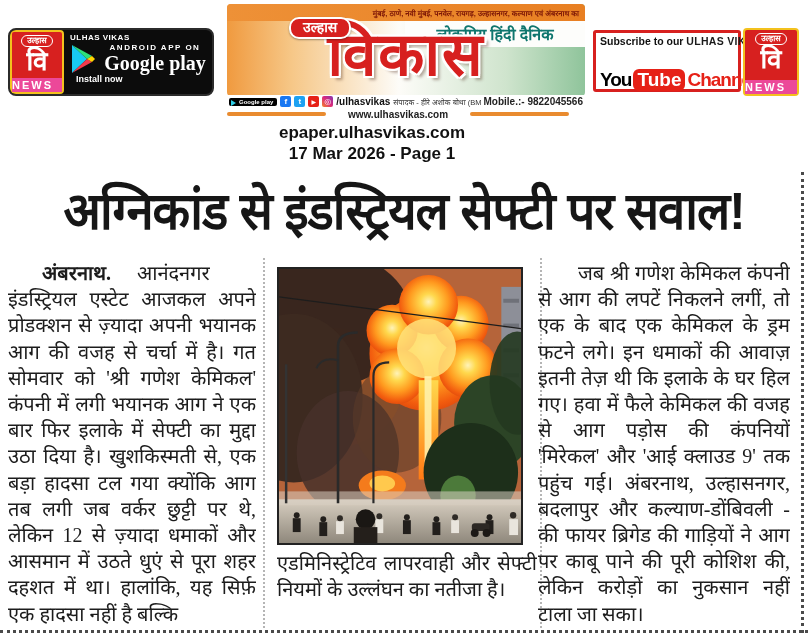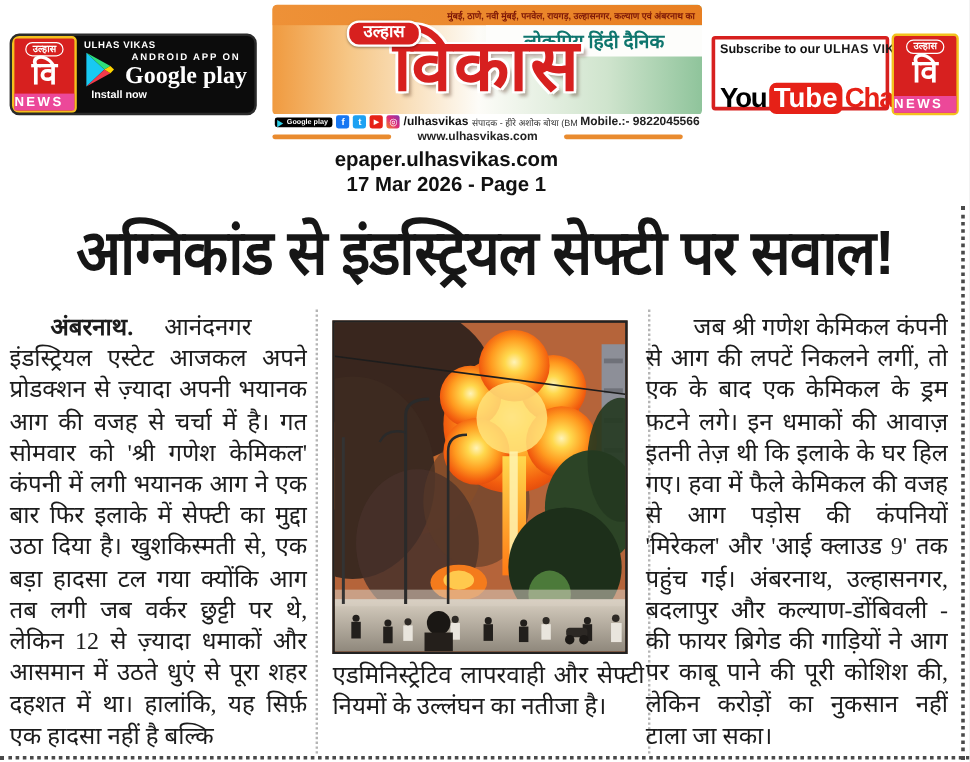--- a/index.html
+++ b/index.html
@@ -27,21 +27,21 @@
   .vnews-logo .letter {
     color:#fff; font-size:26px; font-weight:bold; line-height:30px; flex:1;
     font-family:"Liberation Serif","DejaVu Serif",serif;
   }
   .vnews-logo .news {
     background:#ec4899; color:#fff; font-size:11px; font-weight:bold;
     letter-spacing:2px; width:100%; line-height:14px;
   }
   .app-badge .right { flex:1; position:relative; color:#fff; padding:3px 4px 3px 6px; }
   .app-badge .brand { font-size:8px; font-weight:bold; letter-spacing:.5px; }
-  .app-badge .row { display:flex; align-items:flex-start; gap:6px; margin-top:1px; }
+  .app-badge .row { display:flex; align-items:center; gap:6px; margin-top:1px; }
   .gp-triangle { width:26px; height:30px; flex:none; }
   .app-badge .lines { flex:1; }
   .app-badge .l1 { font-size:8px; font-weight:bold; letter-spacing:1.5px; text-align:center; }
   .app-badge .l2 { font-size:20px; font-weight:600; text-align:center; line-height:22px;
                    font-family:"Liberation Serif","DejaVu Serif",serif; }
   .app-badge .l3 { font-size:9px; font-weight:bold; margin-top:0px; margin-left:6px; }
   
   .masthead {
     position:absolute; left:227px; top:4px; width:358px; height:114px;
   }
@@ -103,21 +103,21 @@
   .mh-web .bar { flex:1; height:4px; background:#e98b2f; border-radius:2px; }
   .mh-web .url { font-size:10px; font-weight:bold; color:#222; }
   
   .subscribe {
     position:absolute; left:593px; top:30px; width:148px; height:62px;
     background:#fff; border:3px solid #d7201f; border-radius:3px;
     padding:3px 4px; line-height:1;
   }
   .sub-l1 { font-size:10.5px; font-weight:bold; color:#111; white-space:nowrap; }
   .sub-l1 .brand { color:#1a1a1a; letter-spacing:.3px; }
-  .sub-l2 { margin-top:5px; display:flex; align-items:center; font-weight:bold; font-size:23px; }
+  .sub-l2 { margin-top:5px; display:flex; align-items:center; font-weight:bold; font-size:19px; }
   .sub-you { color:#000; letter-spacing:-1px; }
   .sub-tube { background:#e62117; color:#fff; border-radius:6px; padding:1px 4px 2px; margin:17px 2px; }
   .sub-channel { color:#e62117; letter-spacing:-1px; }
   .vnews-logo.mini { position:absolute; left:743px; top:28px; width:56px; height:68px; border-radius:4px; }
   
   .page-info { position:absolute; left:0; top:122px; width:744px; text-align:center;
                font-size:17px; font-weight:600; color:#111; line-height:21px; }
   
   .headline {
     position:absolute; left:0; top:168px; width:808px; text-align:center;

